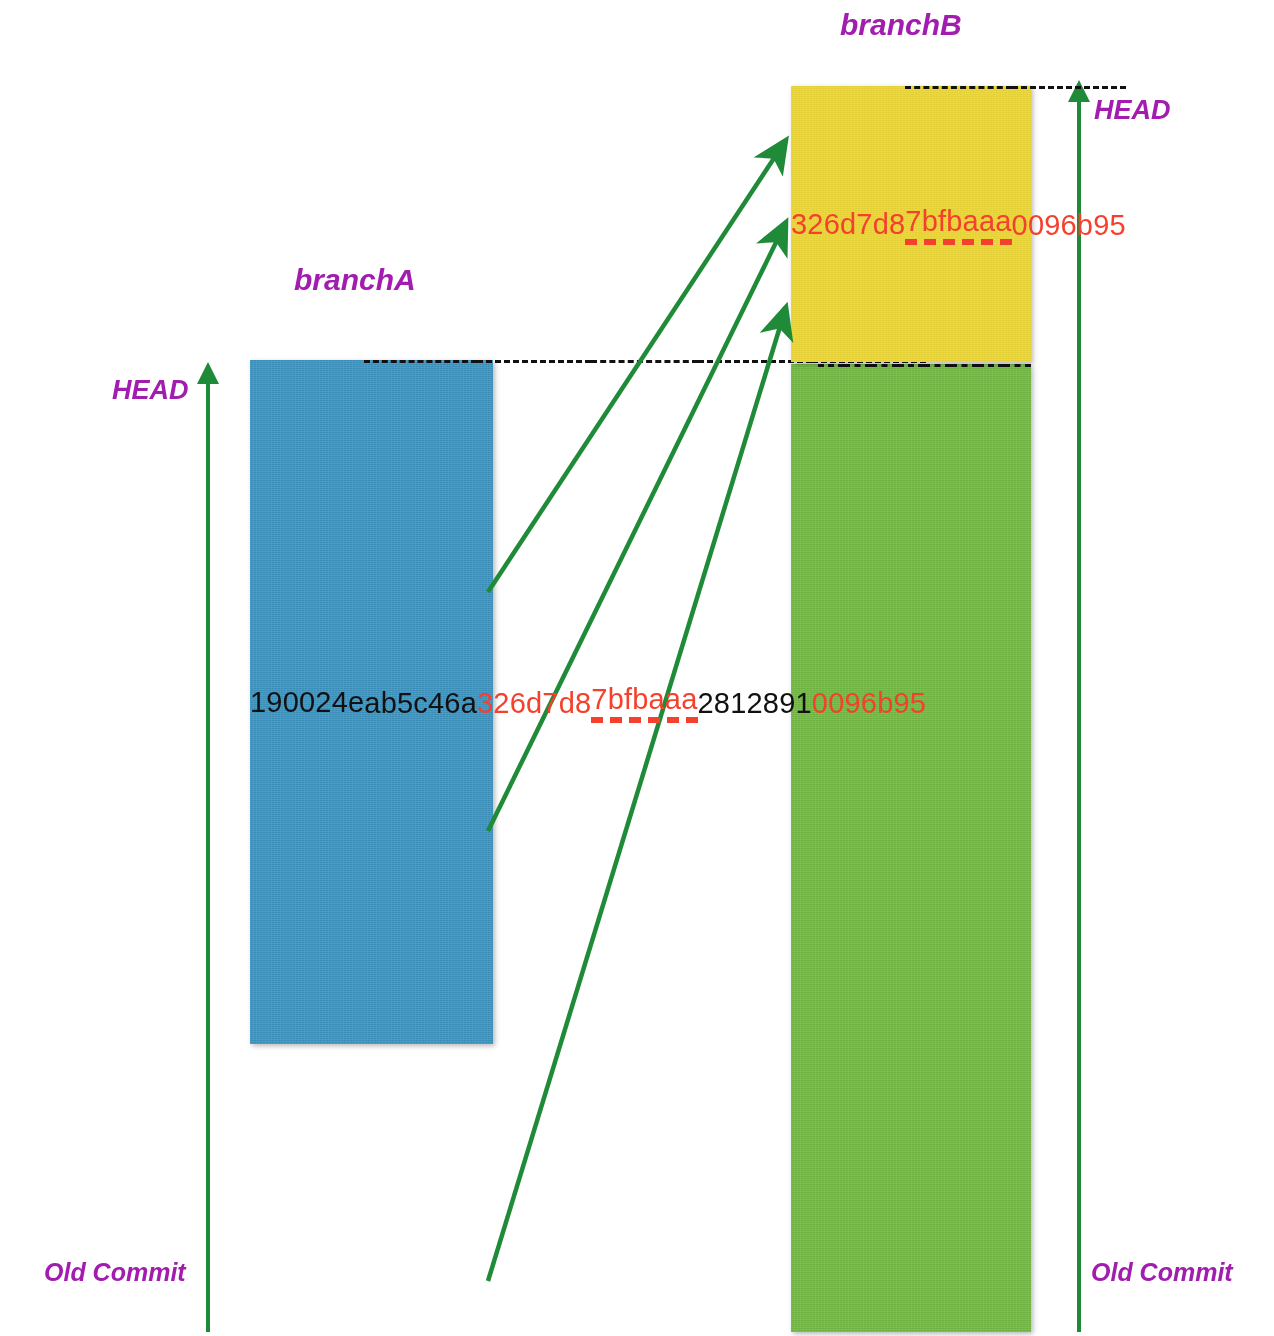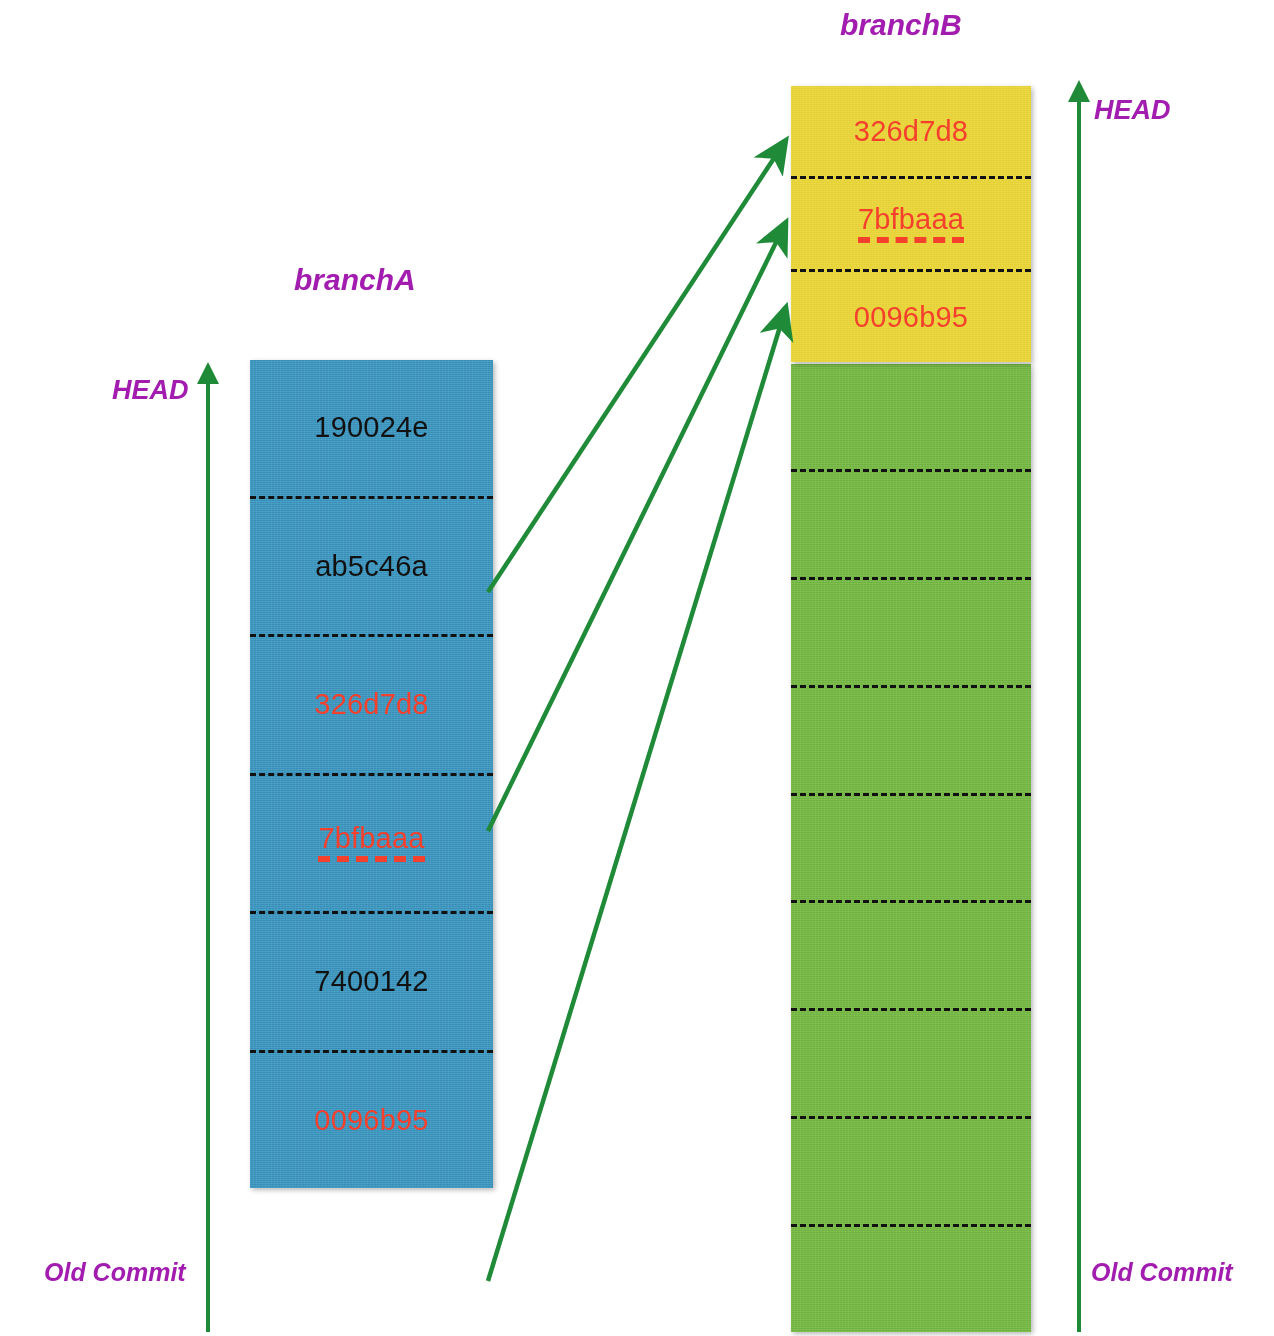--- a/index.html
+++ b/index.html
@@ -26,21 +26,21 @@
   .column {
     position: absolute;
     box-sizing: border-box;
     box-shadow: 2px 2px 5px rgba(0,0,0,0.28);
   }
 
   .col-a {
     left: 250px;
     top: 360px;
     width: 243px;
-    height: 828px;
+    height: 684px;
     background-color: #3f94bd;
   }
 
   .col-b-green {
     left: 791px;
     top: 364px;
     width: 240px;
     height: 968px;
     background-color: #74b646;
   }
@@ -62,21 +62,20 @@
     background-image:
       repeating-linear-gradient(0deg, rgba(255,255,255,0.45) 0 1px, rgba(0,0,0,0.18) 1px 2px),
       repeating-linear-gradient(90deg, rgba(255,255,255,0.35) 0 1px, rgba(0,0,0,0.15) 1px 3px);
     mix-blend-mode: overlay;
   }
 
   .cells {
     position: absolute;
     inset: 0;
     display: flex;
-    flex-direction: column;
   }
 
   .cell {
     flex: 1 1 0;
     position: relative;
     display: flex;
     align-items: center;
     justify-content: center;
     border-top: 3px dashed #111111;
   }
@@ -161,21 +160,21 @@
       <div class="cell">
           <span class="cell-label">ab5c46a</span>
         </div>
       <div class="cell">
           <span class="cell-label red">326d7d8</span>
         </div>
       <div class="cell">
           <span class="cell-label red underlined">7bfbaaa</span>
         </div>
       <div class="cell">
-          <span class="cell-label">7400142</span>
+          <span class="cell-label">2812891</span>
         </div>
       <div class="cell">
           <span class="cell-label red">0096b95</span>
         </div>
     </div>
   </div>
 
   <div class="label-green lbl-branch-b">branchB</div>
 
   <div class="axis-line axis-head-b"></div>

